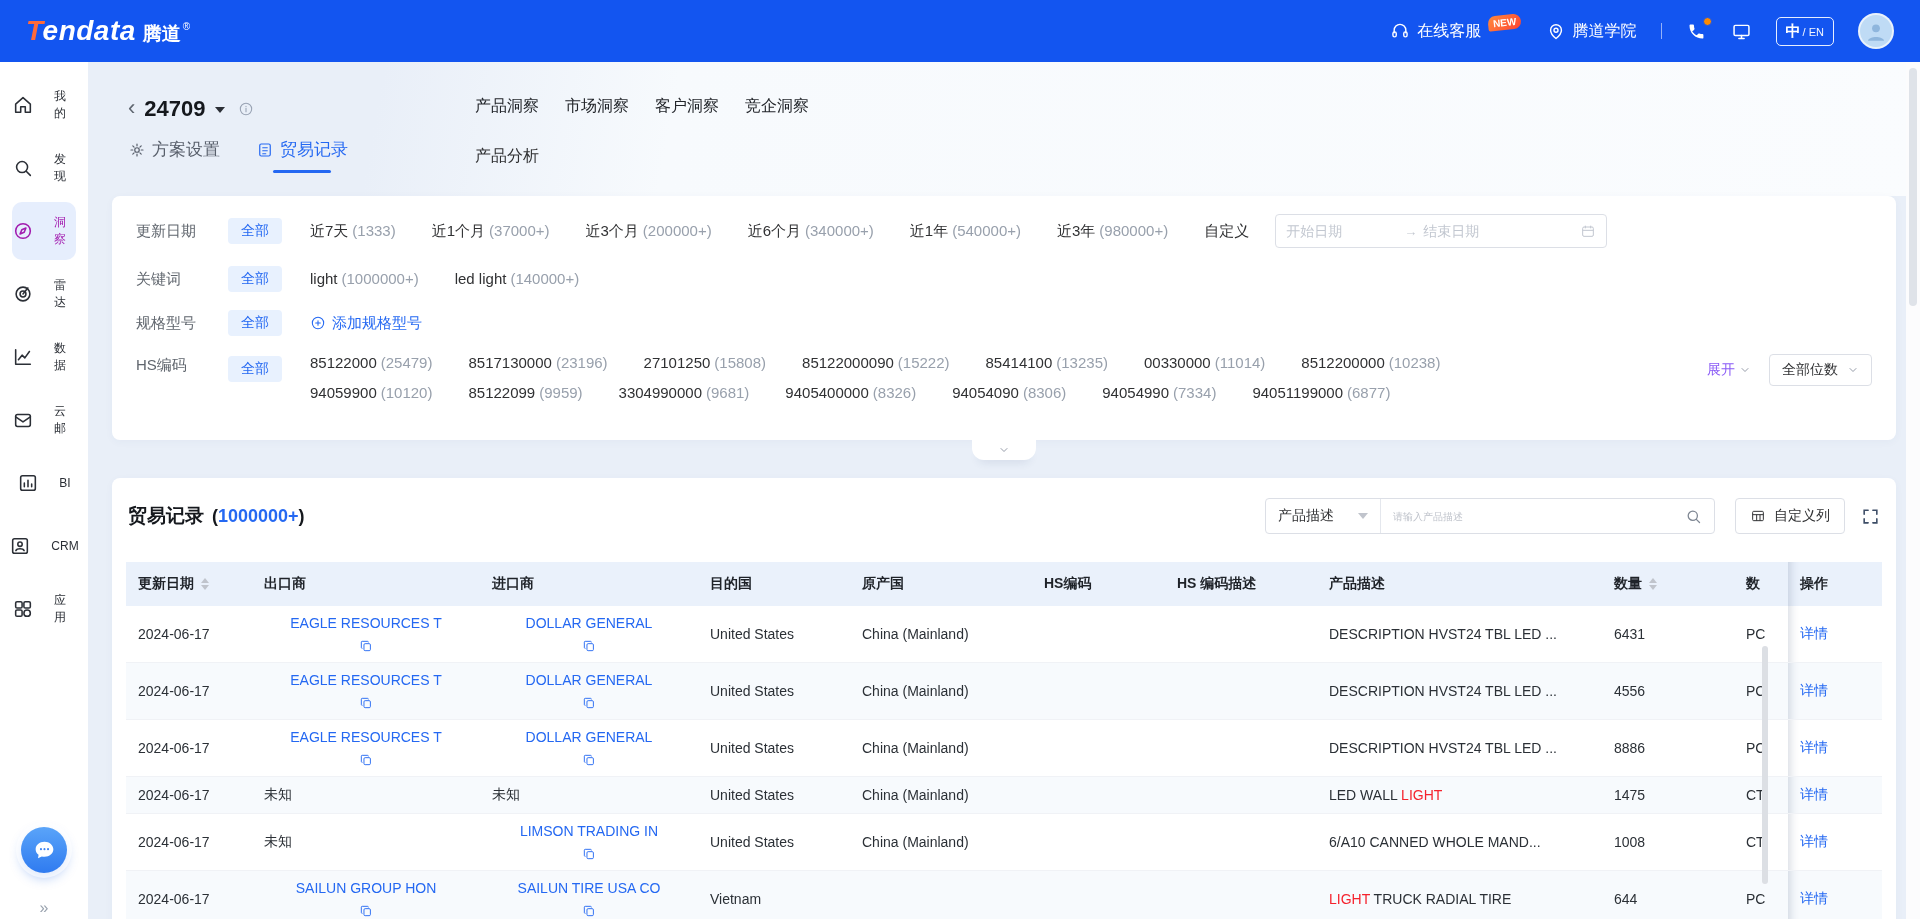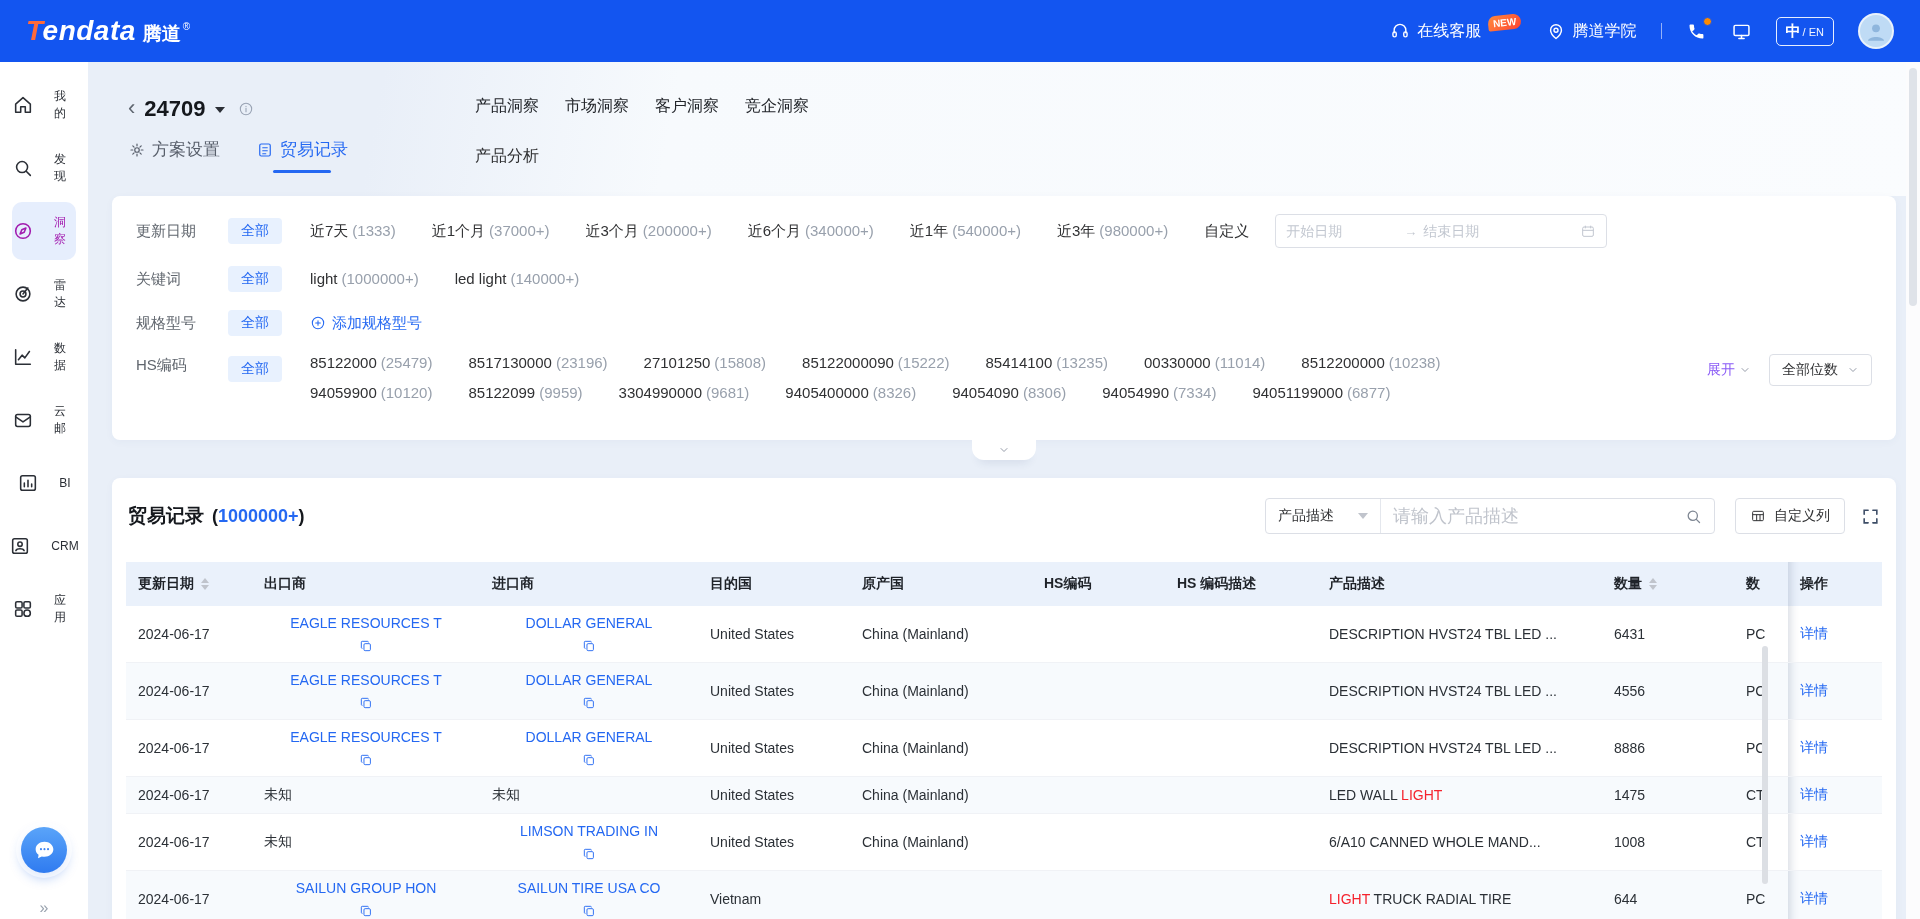--- a/index.html
+++ b/index.html
@@ -86,21 +86,21 @@
 
   
   .records-card { margin:38px 24px 0; background:#fff; border-radius:8px; padding:12px 14px 20px; position:relative; box-shadow:0 2px 8px rgba(40,70,140,.04); }
   .records-head { display:flex; align-items:center; padding:8px 2px 16px; }
   .rc-title { font-size:19px; font-weight:700; color:#15181D; }
   .rc-count { margin-left:8px; font-size:18px; font-weight:700; color:#15181D; }
   .rc-count .rc-num { color:#2468F2; }
   .search-group { margin-left:auto; display:flex; align-items:center; height:36px; border:1px solid #DCDFE6; border-radius:4px; background:#fff; }
   .sg-select { display:flex; align-items:center; gap:24px; padding:0 12px; height:100%; border-right:1px solid #E4E7ED; font-size:14px; color:#303133; cursor:pointer; }
   .tri-down { width:0; height:0; border-left:5px solid transparent; border-right:5px solid transparent; border-top:6px solid #C0C4CC; }
-  .sg-input { border:none; outline:none; width:300px; padding:0 6px 0 12px; font-size:18px; color:#ef4444; font-family:inherit; }
+  .sg-input { border:none; outline:none; width:300px; padding:0 6px 0 12px; font-size:10px; color:#ef4444; font-family:inherit; }
   .sg-input::placeholder { color:#C0C4CC; }
   .sg-search { padding:0 12px 0 4px; display:flex; cursor:pointer; }
   .sg-search svg { width:17px; height:17px; fill:none; stroke:#7E8692; stroke-width:1.8; stroke-linecap:round; }
   .custom-col-btn { margin-left:20px; height:36px; border:1px solid #DCDFE6; border-radius:4px; background:#fff; display:flex; align-items:center; gap:8px; padding:0 14px; font-size:14px; color:#303133; cursor:pointer; }
   .custom-col-btn svg { width:16px; height:16px; fill:none; stroke:#303133; stroke-width:1.5; }
   .expand-btn { margin-left:16px; display:flex; cursor:pointer; }
   .expand-btn svg { width:19px; height:19px; fill:none; stroke:#3D4D66; stroke-width:2; stroke-linecap:round; }
 
   .warning-banner { display:flex; align-items:center; gap:9px; background:#FDF5E7; border-radius:4px; height:40px; padding:0 14px; font-size:14px; color:#474D56; }
   .warn-icon svg { width:17px; height:17px; fill:none; stroke:#F9A825; stroke-width:1.7; stroke-linecap:round; display:block; }

